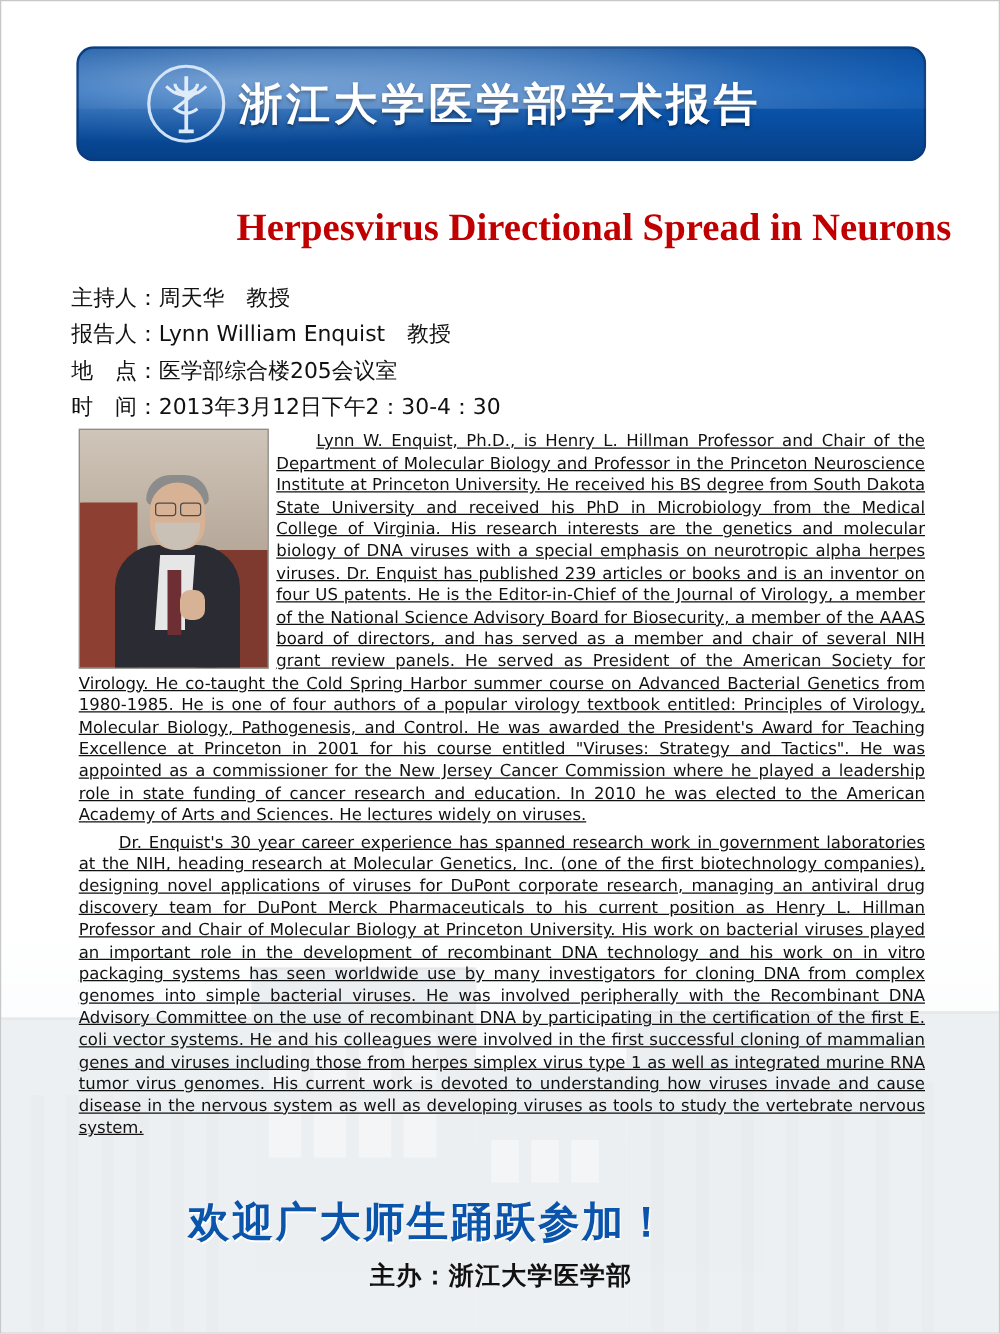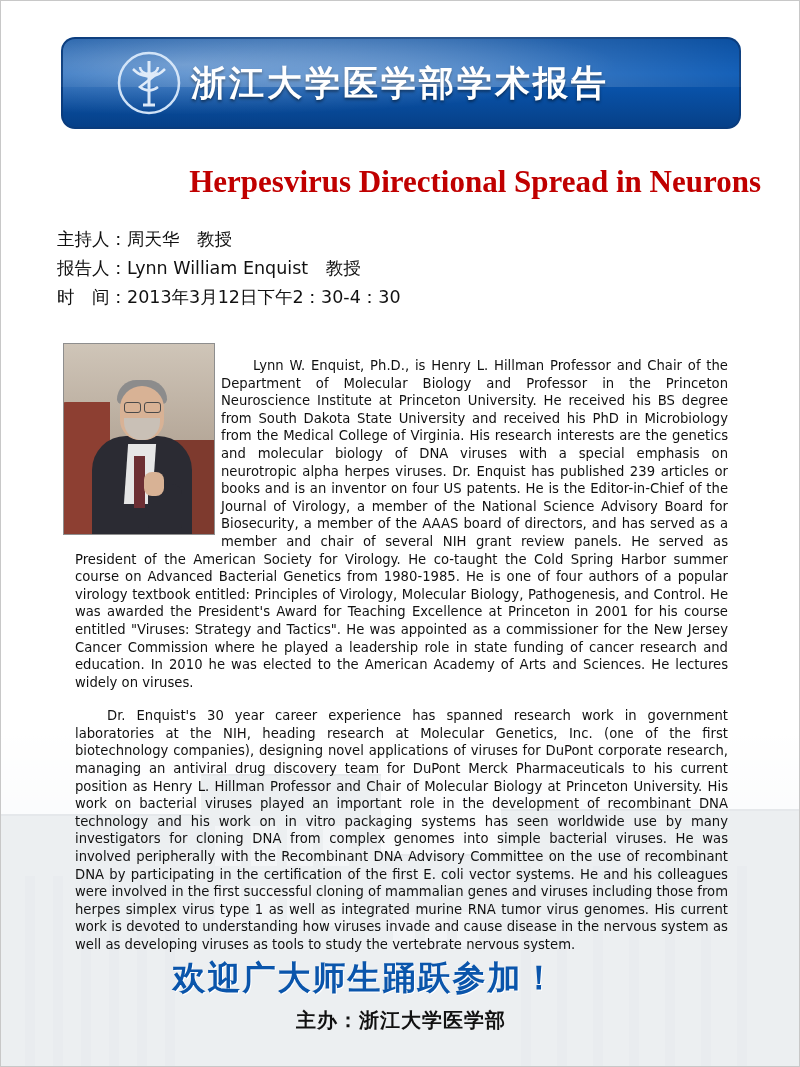--- a/index.html
+++ b/index.html
@@ -260,22 +260,23 @@
     left: 58px;
     top: 340px;
     width: 685px;
     font-family: "DejaVu Sans", sans-serif;
     font-size: 13.2px;
     line-height: 17.6px;
     color: #111111;
     text-align: justify;
   }
   .bio p {
-    margin: 16px;
+    margin: 4px;
     text-indent: 32px;
+    text-decoration: underline;
   }
   .photo-spacer {
     float: left;
     width: 162px;
     height: 196px;
     shape-outside: margin-box;
   }
 
   
   .welcome {
@@ -283,21 +284,20 @@
     left: 0;
     top: 955px;
     width: 684px;
     text-align: center;
     font-family: "DejaVu Sans", sans-serif;
     font-size: 33px;
     font-weight: bold;
     color: #0a55ab;
     letter-spacing: 2px;
     text-shadow: 1px 1px 0 #ffffff;
-    padding-left: 22px;
   }
   .organizer {
     position: absolute;
     left: 0;
     top: 1006px;
     width: 800px;
     text-align: center;
     font-family: "DejaVu Sans", sans-serif;
     font-size: 20px;
     font-weight: bold;
@@ -360,20 +360,23 @@
   <div class="talk-title">Herpesvirus Directional Spread in Neurons</div>
 
   <div class="info">
     <div class="info-row">
       <span class="info-label">主持人：</span><span class="info-value">周天华　教授</span>
     </div>
     <div class="info-row">
       <span class="info-label">报告人：</span><span class="info-value">Lynn William Enquist　教授</span>
     </div>
     <div class="info-row">
+      <span class="info-label">地　点：</span><span class="info-value">医学部综合楼205会议室</span>
+    </div>
+    <div class="info-row">
       <span class="info-label">时　间：</span><span class="info-value">2013年3月12日下午2：30-4：30</span>
     </div>
   </div>
 
   <div class="photo">
     <div class="ph-wall"></div>
     <div class="ph-chair"></div>
     <div class="ph-chair2"></div>
     <div class="ph-body"></div>
     <div class="ph-shirt"></div>

